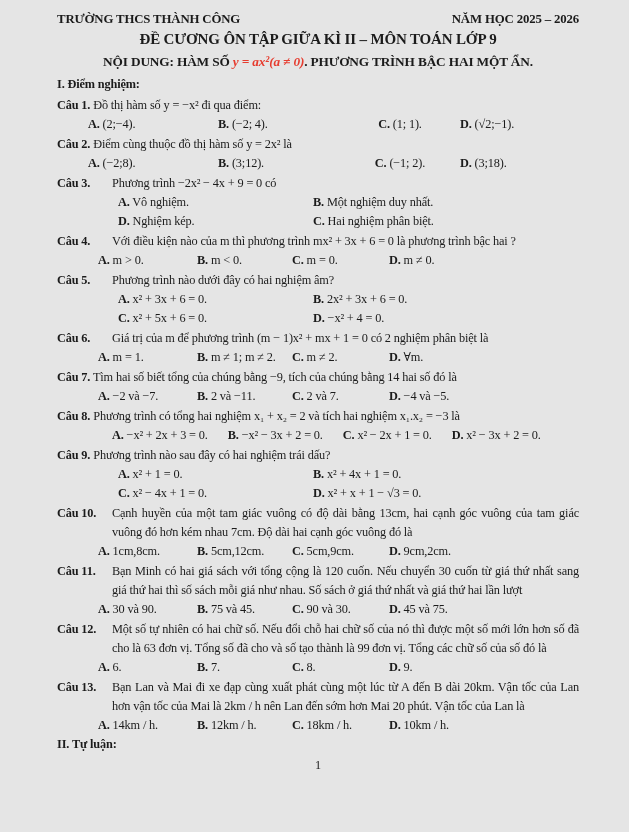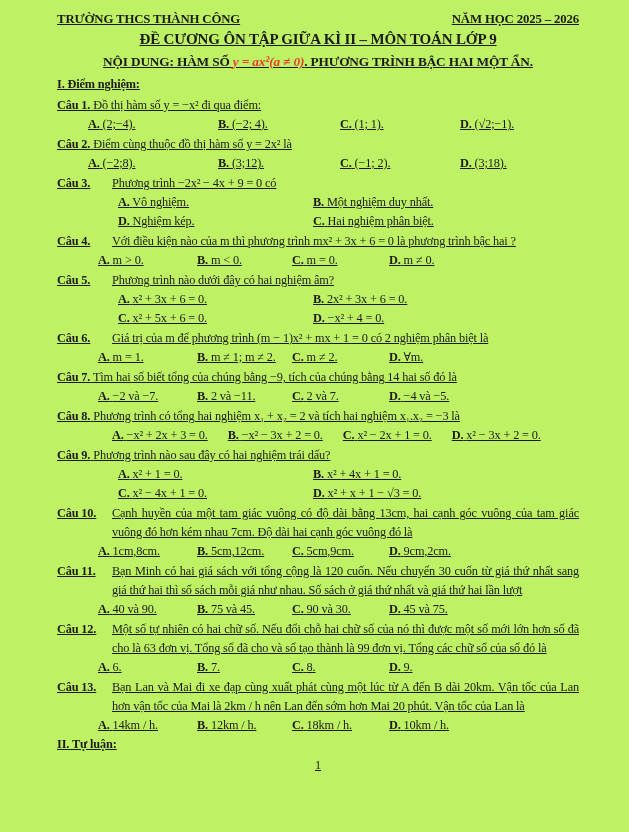--- a/index.html
+++ b/index.html
@@ -1,43 +1,43 @@
 <!DOCTYPE html>
 <html style="--math-red: #e63c2f;"><head>
 <meta charset="utf-8">
 <style>
   html,body{margin:0;padding:0;background:#ffffff;}
   .page{
     width:629px;height:832px;box-sizing:border-box;
     padding:10px 50px 0 57px;
-    background:#bef264;
+    background:#e5e5e5;
     font-family:"Liberation Serif","DejaVu Serif",serif;
     font-size:12.3px;line-height:19px;letter-spacing:-0.15px;
-    color:#1b1b1b;overflow:hidden;position:relative;text-decoration:underline;
+    color:#1b1b1b;overflow:hidden;position:relative;
   }
   .hdr1{display:flex;justify-content:space-between;font-weight:700;font-size:12.8px;}
   .title{text-align:center;font-weight:700;font-size:15px;margin-top:1px;}
   .subtitle{text-align:center;font-weight:700;font-size:13.3px;line-height:23px;margin:1px 0 2px;}
   .subtitle .m{color:var(--math-red,#e63c2f);font-style:italic;}
   .sec{font-weight:700;margin-bottom:2px;}
   .question{margin-top:1px;}
   .q-num{font-weight:700;}
   .q-head.wide{display:flex;}
   .q-head.wide .q-num{flex:0 0 55px;}
   .q-head.wide .q-text{flex:1;text-align:justify;}
   .q-head.narrow{text-align:left;}
   .opts.row4,.opts.spread4{display:flex;margin-left:41px;}
   .opts.spread4{margin-left:31px;}
   .opts.row4 .opt:nth-child(1){flex:0 0 99px;}
   .opts.row4 .opt:nth-child(2){flex:0 0 95px;}
   .opts.row4 .opt:nth-child(3){flex:0 0 97px;}
   .opts.row4 .opt:nth-child(4){flex:1;}
   .opts.spread4 .opt:nth-child(1){flex:0 0 130px;}
   .opts.spread4 .opt:nth-child(2){flex:0 0 122px;}
-  .opts.spread4 .opt:nth-child(3){flex:0 0 120px;}
+  .opts.spread4 .opt:nth-child(3){flex:0 0 120px;text-align:center;}
   .opts.spread4 .opt:nth-child(4){flex:1;}
   .opts.grid2{display:grid;grid-template-columns:195px 1fr;margin-left:61px;}
   .opts.inline{margin-left:55px;}
   .opts.inline .opt{margin-right:20px;}
   .opt-label{font-weight:700;}
   .pagenum{text-align:center;margin-top:2px;}
 </style>
 </head>
 <body>
 
@@ -149,21 +149,21 @@
           <span class="opt"><b class="opt-label">C.</b> <span>5cm,9cm.</span></span>
           <span class="opt"><b class="opt-label">D.</b> <span>9cm,2cm.</span></span>
         </div>
       </div>
       <div class="question">
         <div class="q-head wide">
           <span class="q-num">Câu 11.</span> 
           <span class="q-text">Bạn Minh có hai giá sách với tổng cộng là 120 cuốn. Nếu chuyển 30 cuốn từ giá thứ nhất sang giá thứ hai thì số sách mỗi giá như nhau. Số sách ở giá thứ nhất và giá thứ hai lần lượt</span>
         </div>
         <div class="opts row4">
-          <span class="opt"><b class="opt-label">A.</b> <span>40 và 90.</span></span>
+          <span class="opt"><b class="opt-label">A.</b> <span>30 và 90.</span></span>
           <span class="opt"><b class="opt-label">B.</b> <span>75 và 45.</span></span>
           <span class="opt"><b class="opt-label">C.</b> <span>90 và 30.</span></span>
           <span class="opt"><b class="opt-label">D.</b> <span>45 và 75.</span></span>
         </div>
       </div>
       <div class="question">
         <div class="q-head wide">
           <span class="q-num">Câu 12.</span> 
           <span class="q-text">Một số tự nhiên có hai chữ số. Nếu đổi chỗ hai chữ số của nó thì được một số mới lớn hơn số đã cho là 63 đơn vị. Tổng số đã cho và số tạo thành là 99 đơn vị. Tổng các chữ số của số đó là</span>
         </div>

